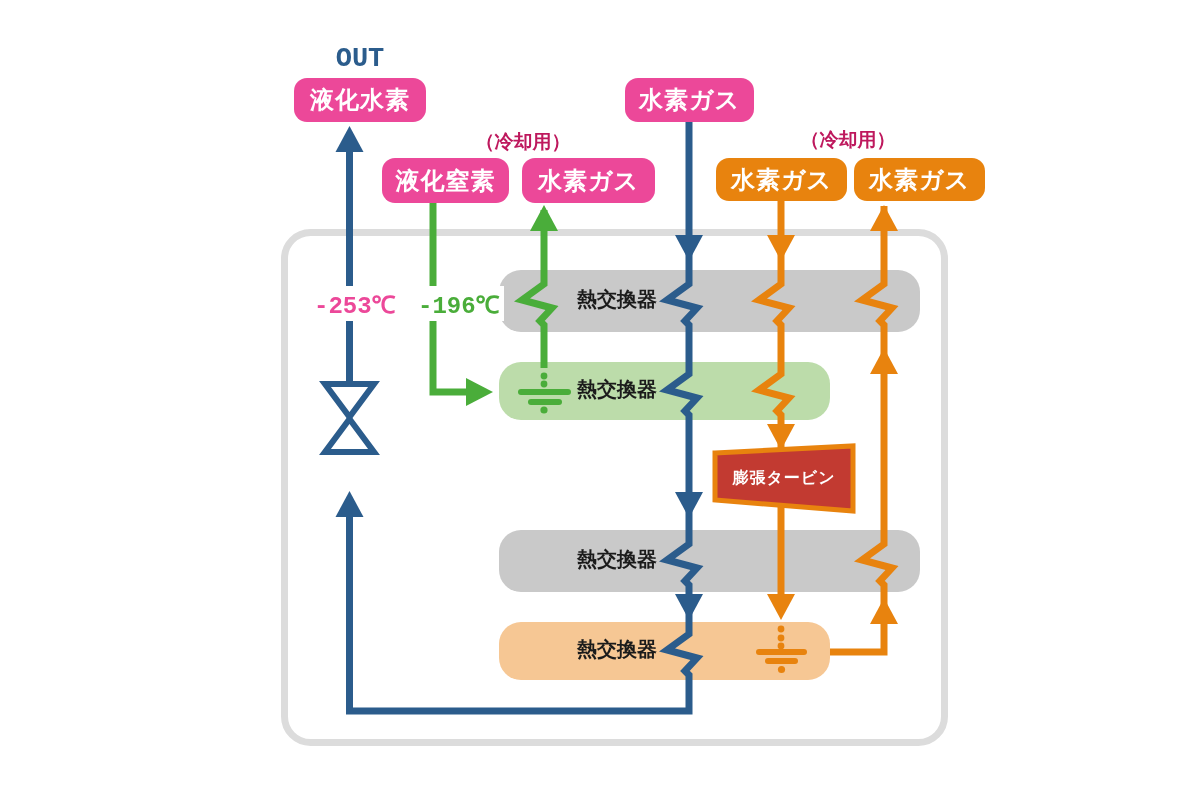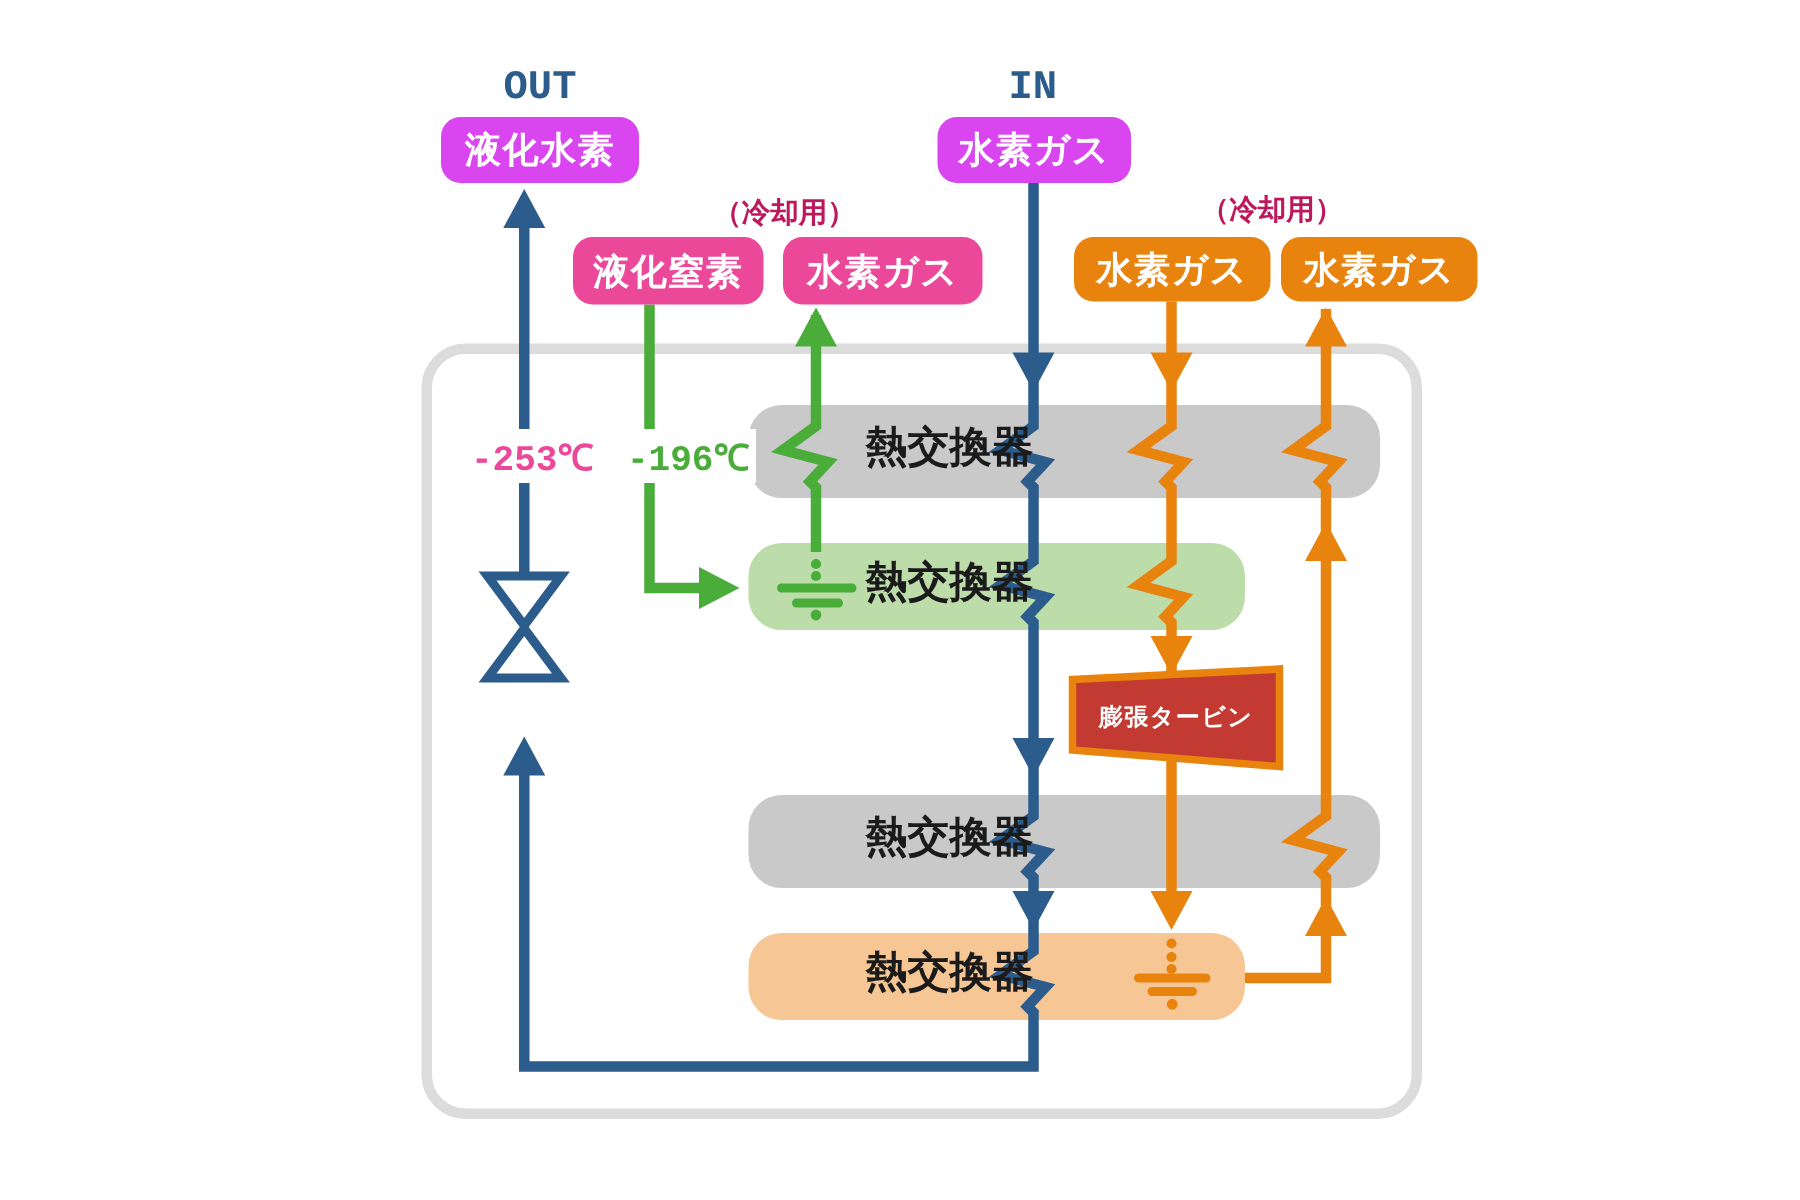--- a/index.html
+++ b/index.html
@@ -8,29 +8,29 @@
     font-family:Liberation Mono, monospace;
     margin-left:32px;
   }
   #flow-svg{position:absolute;left:0;top:0;}
   .lbl{position:absolute;font-weight:bold;white-space:nowrap;}
   .center{display:flex;align-items:center;justify-content:center;text-align:center;}
   .box{
     position:absolute;display:flex;align-items:center;justify-content:center;
     color:#ffffff;font-weight:bold;font-size:24px;border-radius:13px;letter-spacing:1px;
   }
-  .box-blue{background:#d946ef;}
+  .box-blue{background:#ec4899;}
   .box-green{background:#ec4899;}
   .box-orange{background:#e8830e;}
   .port-label{font-size:27px;color:#2b5c8c;}
   .cooling{font-size:19px;color:#be185d;font-weight:bold;}
   .temp{font-size:24px;background:#ffffff;padding:1px 4px;}
   .temp-blue{color:#ec4899;}
   .temp-green{color:#4aad3a;}
-  .hx-label{font-size:28px;color:#1b1b1b;height:32px;line-height:32px;}
+  .hx-label{font-size:20px;color:#1b1b1b;height:32px;line-height:32px;}
   .valve-label{font-size:23px;color:#1a1a1a;}
   .turbine-label{font-size:16px;color:#ffffff;letter-spacing:1px;}
 </style>
 </head>
 <body>
 
 <div id="stage">
 
   <svg id="flow-svg" width="1200" height="800" viewBox="0 0 1200 800">
 
@@ -107,21 +107,20 @@
                L 852,206"></path>
     </g>
     <polygon points="852,598 866,624 838,624" fill="#e8830e"></polygon>
     <polygon points="852,348 866,374 838,374" fill="#e8830e"></polygon>
     <polygon points="852,205 866,231 838,231" fill="#e8830e"></polygon>
 
     <polygon points="683,453 821,446 821,511 683,500" fill="#c23a31" stroke="#e8830e" stroke-width="5" stroke-linejoin="miter"></polygon>
   </svg>
 
   <div class="lbl center port-label" style="left:262px;top:44px;width:132px;">OUT</div>
-  <div class="lbl center port-label" style="left:592px;top:44px;width:129px;">IN</div>
 
   <div class="box box-blue" style="left:262px;top:78px;width:132px;height:44px;">液化水素</div>
   <div class="box box-blue" style="left:593px;top:78px;width:129px;height:44px;">水素ガス</div>
   <div class="box box-green" style="left:350px;top:158px;width:127px;height:45px;">液化窒素</div>
   <div class="box box-green" style="left:490px;top:158px;width:133px;height:45px;">水素ガス</div>
   <div class="box box-orange" style="left:684px;top:158px;width:131px;height:43px;">水素ガス</div>
   <div class="box box-orange" style="left:822px;top:158px;width:131px;height:43px;">水素ガス</div>
 
   <div class="lbl center cooling" style="left:411px;top:129px;width:160px;">（冷却用）</div>
   <div class="lbl center cooling" style="left:736px;top:127px;width:160px;">（冷却用）</div>

